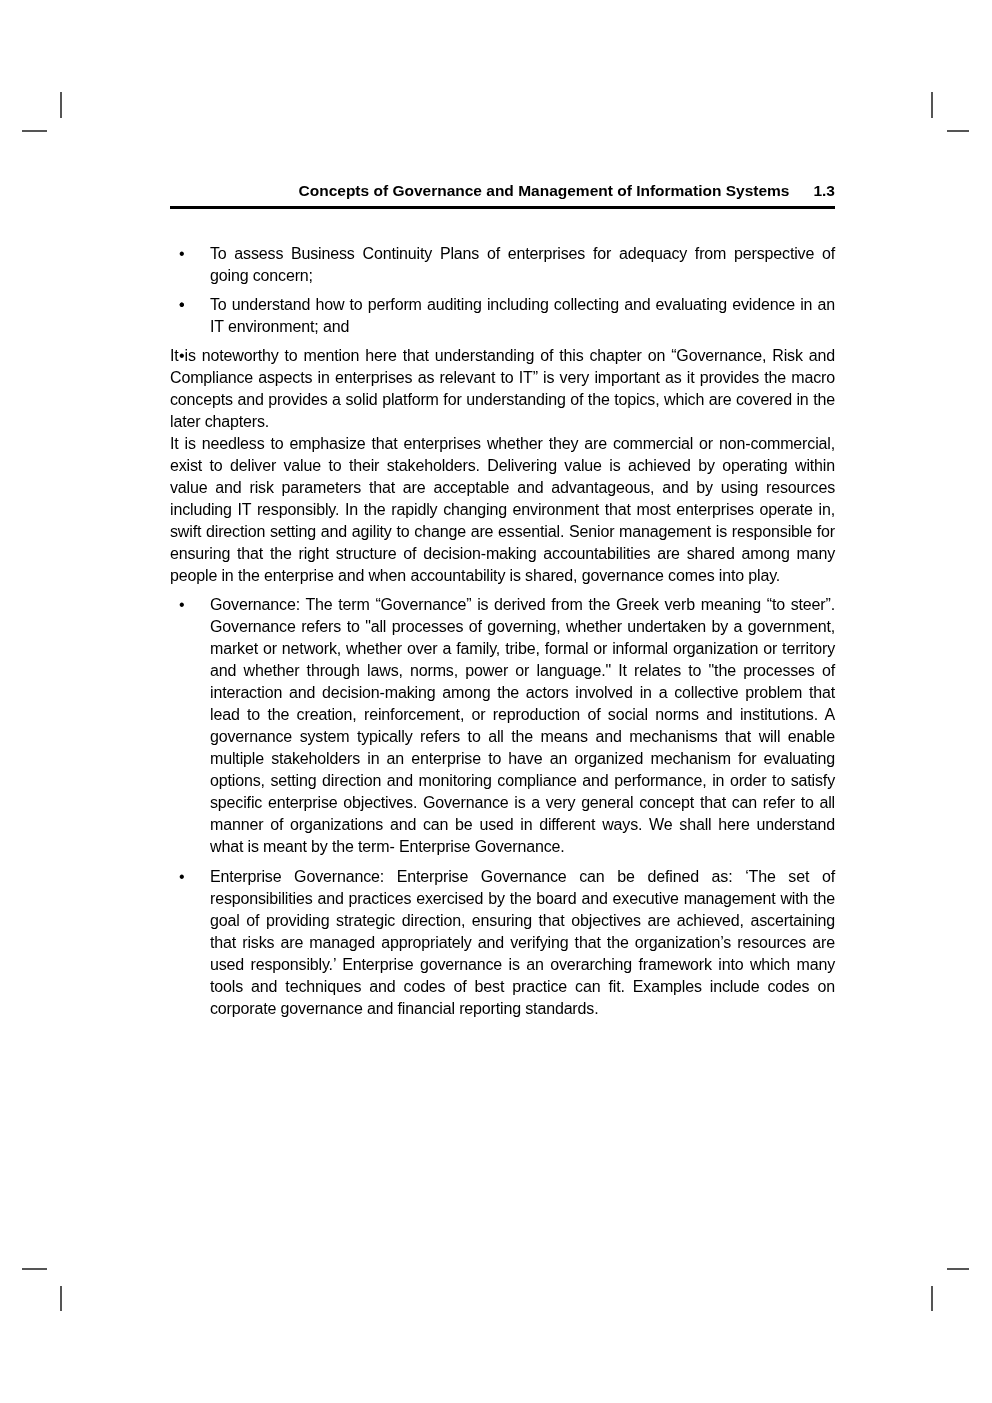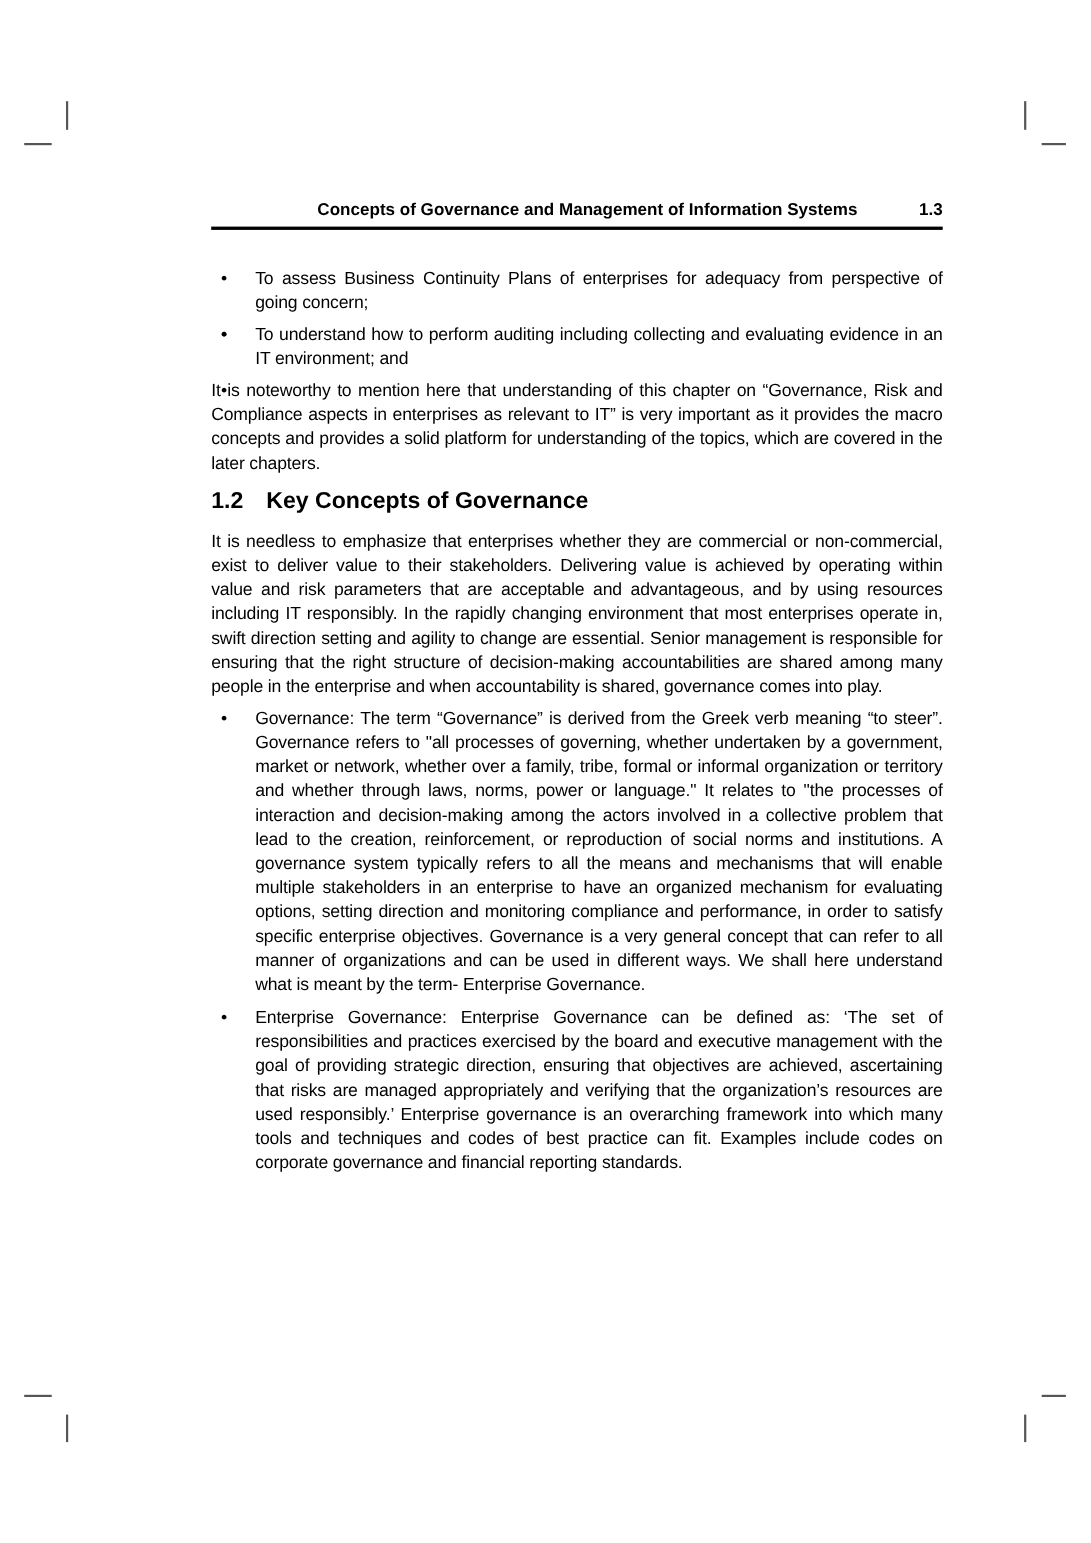--- a/index.html
+++ b/index.html
@@ -20,33 +20,33 @@
   .crop.tl-h { left: 22px;  top: 130px;  width: 25px; height: 2px;  }
   .crop.tr-v { left: 931px; top: 92px;   width: 2px;  height: 26px; }
   .crop.tr-h { left: 947px; top: 130px;  width: 22px; height: 2px;  }
   .crop.bl-h { left: 22px;  top: 1268px; width: 25px; height: 2px;  }
   .crop.bl-v { left: 60px;  top: 1286px; width: 2px;  height: 25px; }
   .crop.br-h { left: 947px; top: 1268px; width: 22px; height: 2px;  }
   .crop.br-v { left: 931px; top: 1286px; width: 2px;  height: 25px; }
 
   .content {
     position: absolute;
-    left: 192px; top: 181px;
+    left: 170px; top: 181px;
     width: 665px;
   }
 
   .header-row {
     display: flex;
     justify-content: flex-end;
     align-items: baseline;
     font-weight: bold;
     font-size: 15.5px;
     line-height: 20px;
   }
-  .header-row .pageno { margin-left: 56px; }
+  .header-row .pageno { margin-left: 24px; }
 
   .rule {
     height: 3px;
     background: #000000;
     margin-top: 5px;
   }
 
   .body-text { font-size: 16px; line-height: 22px; letter-spacing: -0.15px; }
 
   ul.doc-list { list-style: none; margin: 0; padding: 0; }
@@ -107,23 +107,20 @@
 
     <ul id="objectives" class="doc-list body-text">
         <li><span class="marker">•</span><span><span>To assess Business Continuity Plans of enterprises for adequacy from perspective of going concern;</span></span></li>
         <li><span class="marker">•</span></li>
         <li><span class="marker">•</span><span><span>To understand how to perform auditing including collecting and evaluating evidence in an IT environment; and</span></span></li>
         <li><span class="marker">•</span></li>
       </ul>
 
     <p class="para body-text">It is noteworthy to mention here that understanding of this chapter on “Governance, Risk and Compliance aspects in enterprises as relevant to IT” is very important as it provides the macro concepts and provides a solid platform for understanding of the topics, which are covered in the later chapters.</p>
 
-    <h2 class="section-heading">
-      <span class="sec-num">1.2</span><span>Key Concepts of Governance</span>
-    </h2>
 
     <p class="para body-text">It is needless to emphasize that enterprises whether they are commercial or non-commercial, exist to deliver value to their stakeholders. Delivering value is achieved by operating within value and risk parameters that are acceptable and advantageous, and by using resources including IT responsibly. In the rapidly changing environment that most enterprises operate in, swift direction setting and agility to change are essential. Senior management is responsible for ensuring that the right structure of decision-making accountabilities are shared among many people in the enterprise and when accountability is shared, governance comes into play.</p>
 
     <ul id="concepts" class="doc-list body-text">
         <li><span class="marker">•</span><span><span class="b">Governance:</span><span> The term “</span><span class="b">Governance</span><span>” is derived from the Greek verb meaning “to steer”. Governance refers to "all processes of governing, whether undertaken by a government, market or network, whether over a family, tribe, formal or informal organization or territory and whether through laws, norms, power or language." It relates to "the processes of interaction and decision-making among the actors involved in a collective problem that lead to the creation, reinforcement, or reproduction of social norms and institutions. A governance system typically refers to all the means and mechanisms that will enable multiple stakeholders in an enterprise to have an organized mechanism for evaluating options, setting direction and monitoring compliance and performance, in order to satisfy specific enterprise objectives. Governance is a very general concept that can refer to all manner of organizations and can be used in different ways. We shall here understand what is meant by the term- </span><span class="b">Enterprise Governance</span><span>.</span></span></li>
         <li><span class="marker">•</span><span><span class="b">Enterprise Governance: Enterprise Governance</span><span> can be defined as: ‘The set of responsibilities and practices exercised by the board and executive management with the goal of providing strategic direction, ensuring that objectives are achieved, ascertaining that risks are managed appropriately and verifying that the organization’s resources are used responsibly.’ Enterprise governance is an overarching framework into which many tools and techniques and codes of best practice can fit. Examples include codes on corporate governance and financial reporting standards.</span></span></li>
       </ul>
 
   </div>
 </div>

